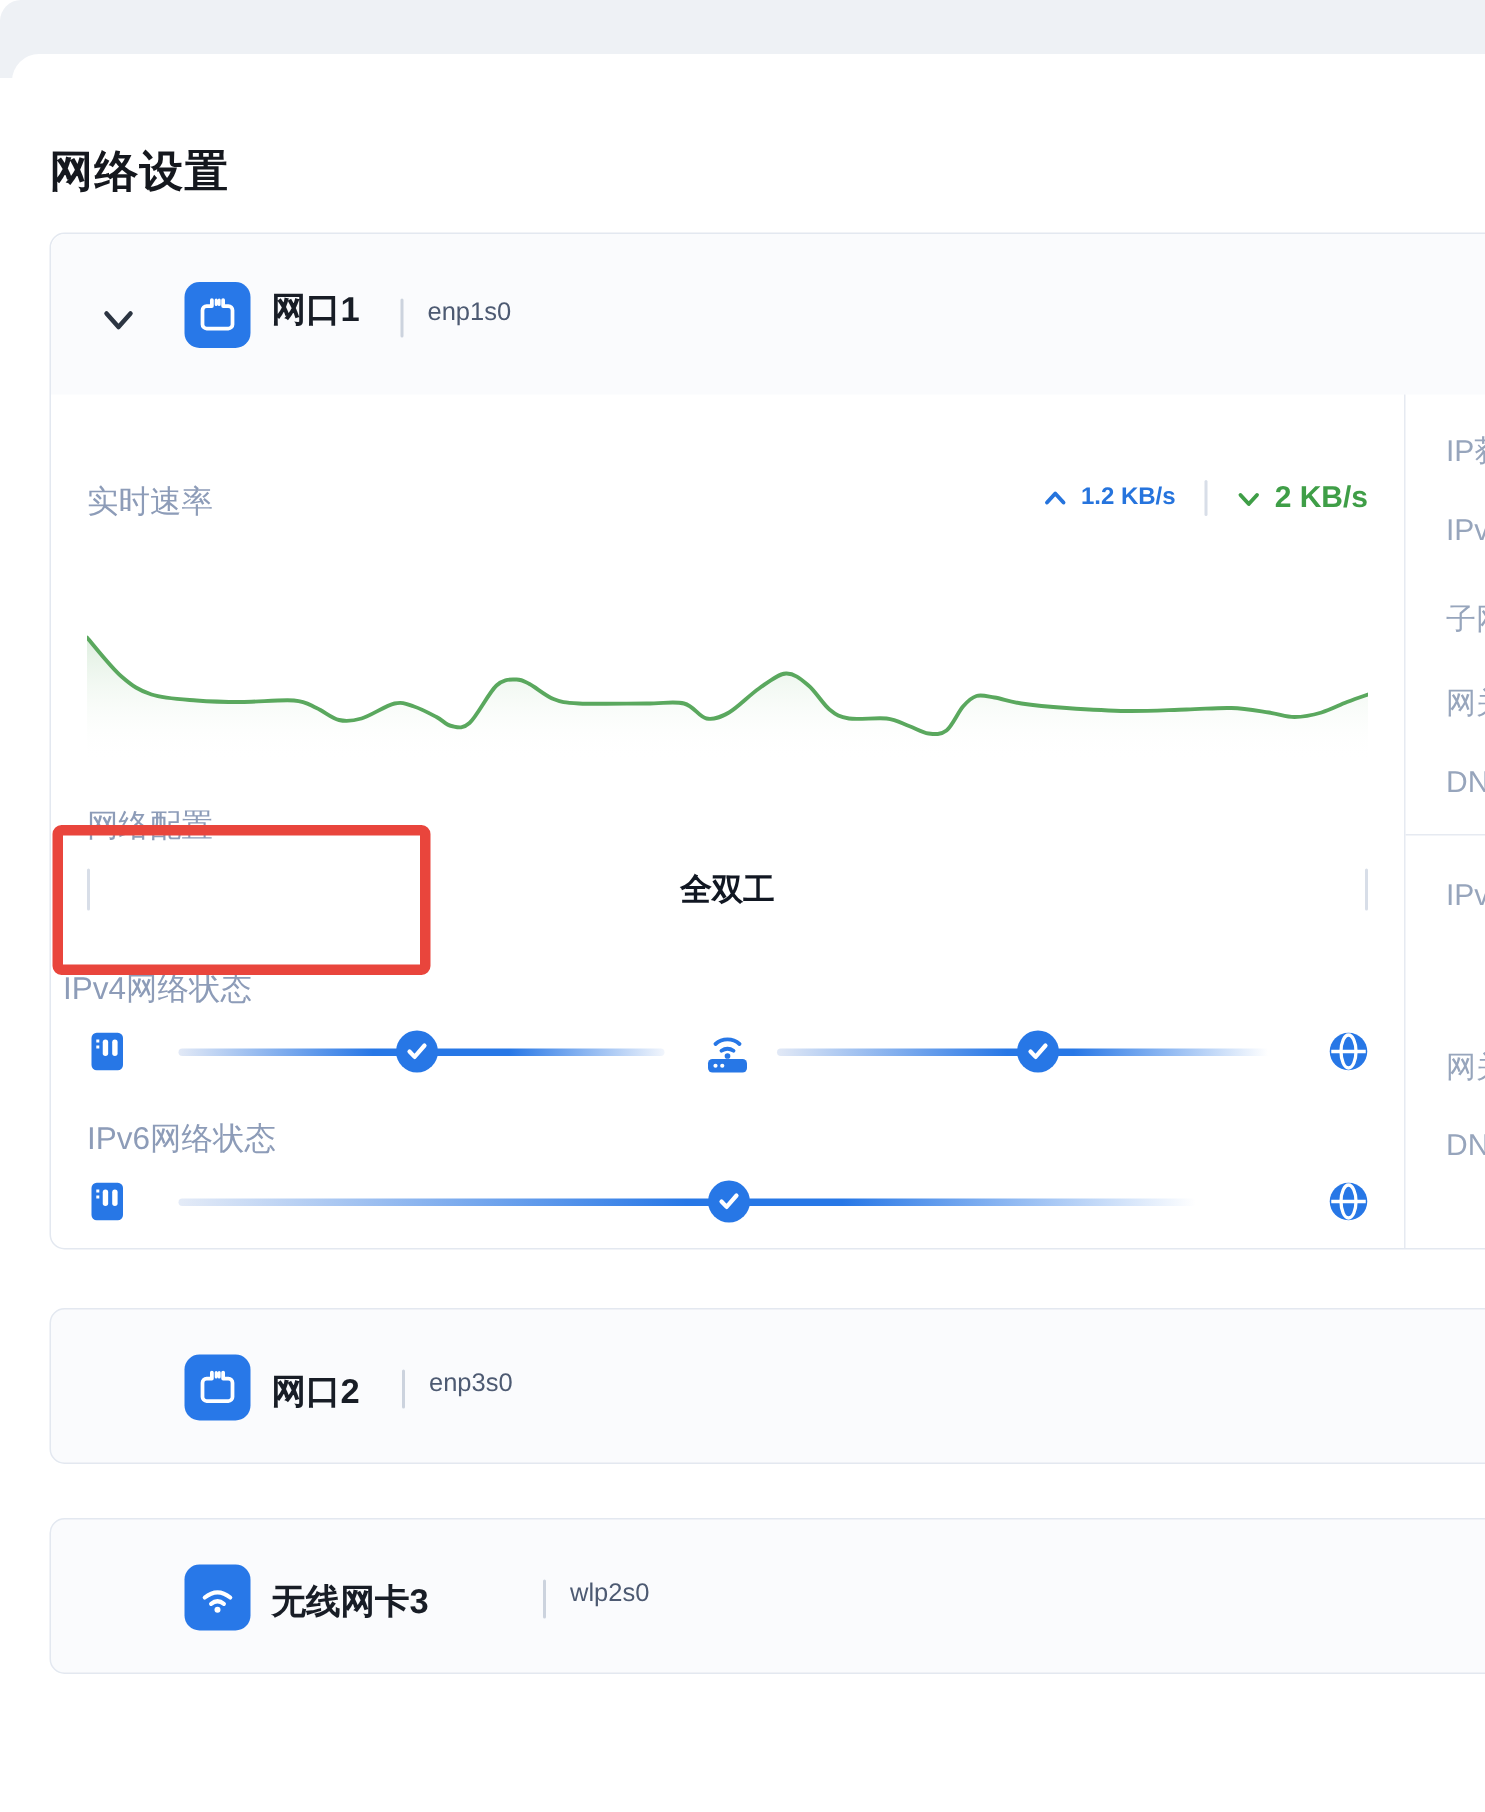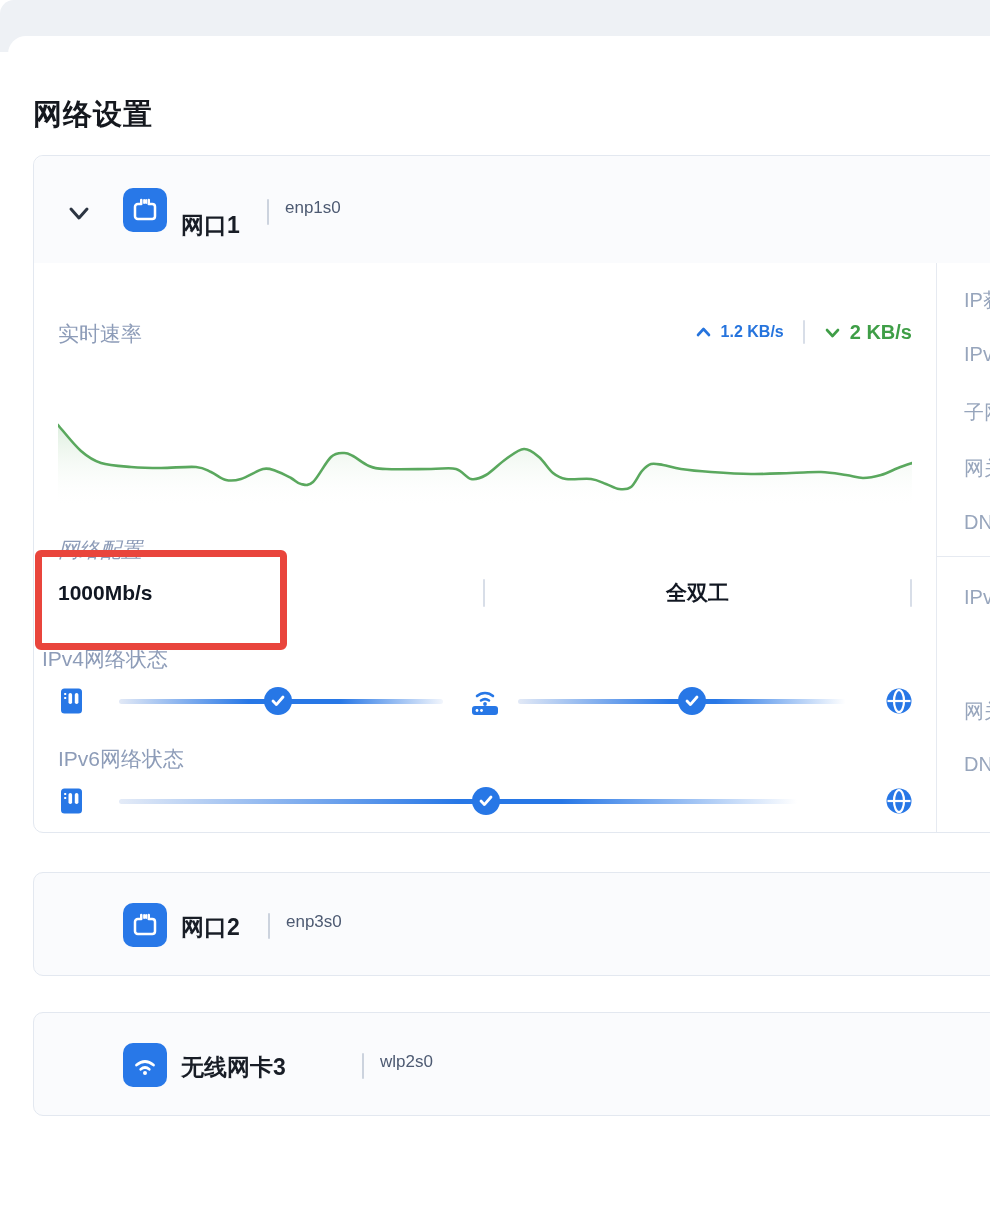--- a/index.html
+++ b/index.html
@@ -16,34 +16,34 @@
   .card2{top:872px;height:104px;background:#fafbfd;}
   .card3{top:1012px;height:104px;background:#fafbfd;}
 
   .card1-header{position:absolute;left:0;top:0;right:0;height:107px;background:#fafbfd;border-radius:10px 10px 0 0;cursor:pointer;}
   .chevron{position:absolute;left:33px;top:49px;width:24px;height:18px;}
   .port-icon{position:absolute;width:44px;height:44px;border-radius:10px;background:#2878e8;display:flex;align-items:center;justify-content:center;}
   .card1 .port-icon{left:89px;top:32px;}
   .c-name{position:absolute;font-size:23px;font-weight:700;color:#181d26;}
   .c-sep{position:absolute;width:2px;height:26px;background:#ccd3de;border-radius:1px;}
   .c-iface{position:absolute;font-size:17px;font-weight:400;color:#4d5a72;}
-  .card1 .c-name{left:147px;top:54px;}
+  .card1 .c-name{left:147px;top:35px;}
   .card1 .c-sep{left:233px;top:43px;}
   .card1 .c-iface{left:251px;top:42px;}
 
   .sec-label{position:absolute;font-size:21px;color:#8d9cb8;}
   .rt-label{left:24px;top:164px;}
   .speed-row{position:absolute;top:164px;left:500px;width:378px;display:flex;justify-content:flex-end;align-items:center;gap:9px;}
   .speed-up{font-size:16px;font-weight:700;color:#2674dd;}
   .speed-down{font-size:20px;font-weight:700;color:#3f9e47;text-align:center;}
   .speed-sep{width:2px;height:24px;background:#d8dee8;margin:0 10px;border-radius:1px;}
 
   .chart-wrap{position:absolute;left:24px;top:260px;width:854px;height:92px;}
 
-  .cfg-label{left:24px;top:380px;font-style:italic;}
+  .cfg-label{left:24px;top:380px;}
   .cfg-row{position:absolute;left:24px;top:420px;width:854px;height:34px;display:flex;align-items:center;}
   .cfg-cell{flex:1;font-size:21px;font-weight:700;color:#111722;}
   .cfg-cell.c1{text-align:left;}
   .cfg-cell.c2{text-align:center;}
   .cfg-cell.c3{text-align:right;}
   .cfg-sep{width:2px;height:28px;background:#d8dee8;border-radius:1px;}
 
   .ipv4-label{left:8px;top:489px;}
   .ipv6-label{left:24px;top:589px;}
 
@@ -126,21 +126,20 @@
             <stop offset="100%" stop-color="rgba(255,255,255,0)"></stop>
           </linearGradient>
         </defs>
         <path id="chart-area" d="M0,9C3.8,13.3 15.8,28.7 23,35C30.2,41.3 34.7,44.3 43,47C51.3,49.7 63.0,50.2 73,51C83.0,51.8 92.2,52.0 103,52C113.8,52.0 129.7,50.3 138,51C146.3,51.7 148.0,53.8 153,56C158.0,58.2 163.0,62.8 168,64C173.0,65.2 176.8,64.8 183,63C189.2,61.2 199.2,54.3 205,53C210.8,51.7 213.3,53.5 218,55C222.7,56.5 228.8,59.8 233,62C237.2,64.2 239.3,67.3 243,68C246.7,68.7 250.0,70.5 255,66C260.0,61.5 267.8,45.8 273,41C278.2,36.2 282.3,37.2 286,37C289.7,36.8 290.8,37.8 295,40C299.2,42.2 305.5,47.8 311,50C316.5,52.2 317.7,52.5 328,53C338.3,53.5 361.3,53.0 373,53C384.7,53.0 391.3,51.3 398,53C404.7,54.7 408.0,62.0 413,63C418.0,64.0 422.2,62.3 428,59C433.8,55.7 441.7,47.3 448,43C454.3,38.7 460.5,33.3 466,33C471.5,32.7 476.2,37.0 481,41C485.8,45.0 490.5,53.3 495,57C499.5,60.7 501.7,62.0 508,63C514.3,64.0 526.3,62.2 533,63C539.7,63.8 543.3,66.3 548,68C552.7,69.7 556.8,72.5 561,73C565.2,73.5 569.2,74.0 573,71C576.8,68.0 580.7,58.8 584,55C587.3,51.2 589.5,49.0 593,48C596.5,47.0 600.0,48.2 605,49C610.0,49.8 615.0,51.8 623,53C631.0,54.2 641.3,55.2 653,56C664.7,56.8 679.7,57.8 693,58C706.3,58.2 721.3,57.3 733,57C744.7,56.7 753.8,55.7 763,56C772.2,56.3 781.0,58.0 788,59C795.0,60.0 799.2,62.0 805,62C810.8,62.0 817.2,60.7 823,59C828.8,57.3 834.8,54.0 840,52C845.2,50.0 851.7,47.8 854,47L854,92 L0,92 Z" fill="url(#areaGrad)"></path>
         <path id="chart-line" d="M0,9C3.8,13.3 15.8,28.7 23,35C30.2,41.3 34.7,44.3 43,47C51.3,49.7 63.0,50.2 73,51C83.0,51.8 92.2,52.0 103,52C113.8,52.0 129.7,50.3 138,51C146.3,51.7 148.0,53.8 153,56C158.0,58.2 163.0,62.8 168,64C173.0,65.2 176.8,64.8 183,63C189.2,61.2 199.2,54.3 205,53C210.8,51.7 213.3,53.5 218,55C222.7,56.5 228.8,59.8 233,62C237.2,64.2 239.3,67.3 243,68C246.7,68.7 250.0,70.5 255,66C260.0,61.5 267.8,45.8 273,41C278.2,36.2 282.3,37.2 286,37C289.7,36.8 290.8,37.8 295,40C299.2,42.2 305.5,47.8 311,50C316.5,52.2 317.7,52.5 328,53C338.3,53.5 361.3,53.0 373,53C384.7,53.0 391.3,51.3 398,53C404.7,54.7 408.0,62.0 413,63C418.0,64.0 422.2,62.3 428,59C433.8,55.7 441.7,47.3 448,43C454.3,38.7 460.5,33.3 466,33C471.5,32.7 476.2,37.0 481,41C485.8,45.0 490.5,53.3 495,57C499.5,60.7 501.7,62.0 508,63C514.3,64.0 526.3,62.2 533,63C539.7,63.8 543.3,66.3 548,68C552.7,69.7 556.8,72.5 561,73C565.2,73.5 569.2,74.0 573,71C576.8,68.0 580.7,58.8 584,55C587.3,51.2 589.5,49.0 593,48C596.5,47.0 600.0,48.2 605,49C610.0,49.8 615.0,51.8 623,53C631.0,54.2 641.3,55.2 653,56C664.7,56.8 679.7,57.8 693,58C706.3,58.2 721.3,57.3 733,57C744.7,56.7 753.8,55.7 763,56C772.2,56.3 781.0,58.0 788,59C795.0,60.0 799.2,62.0 805,62C810.8,62.0 817.2,60.7 823,59C828.8,57.3 834.8,54.0 840,52C845.2,50.0 851.7,47.8 854,47" fill="none" stroke="#5aa85e" stroke-width="2.6" stroke-linecap="round" stroke-linejoin="round"></path>
       </svg>
     </div>
 
     <div class="sec-label cfg-label">网络配置</div>
     <div class="cfg-row">
-      <div class="cfg-cell c1">1000Mb/s</div>
       <div class="cfg-sep"></div>
       <div class="cfg-cell c2">全双工</div>
       <div class="cfg-sep"></div>
     </div>
 
     <div class="sec-label ipv4-label">IPv4网络状态</div>
     <svg class="hop-icon srv-v4" width="27" height="28" viewBox="0 0 27 28">
       <rect x="3" y="1.5" width="21" height="25" rx="3.5" fill="#2777e6"></rect>
       <rect x="10.5" y="6" width="3.6" height="11" rx="1.8" fill="#fff"></rect>
       <rect x="16.8" y="6" width="3.6" height="11" rx="1.8" fill="#fff"></rect>

